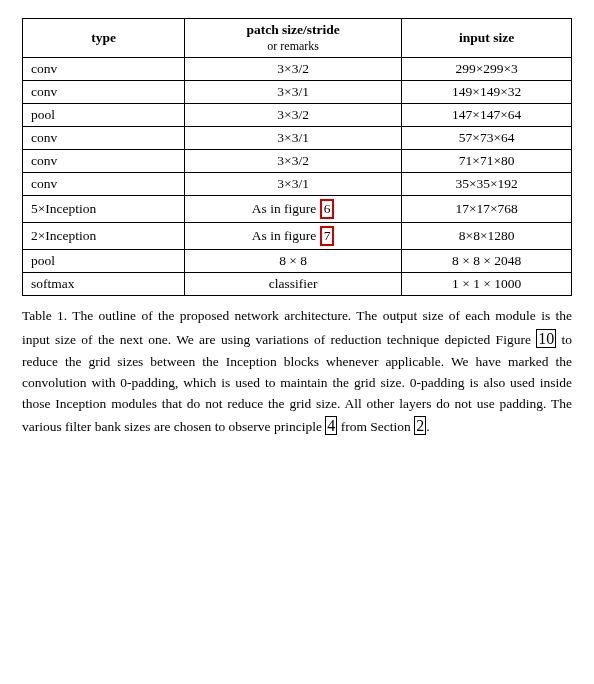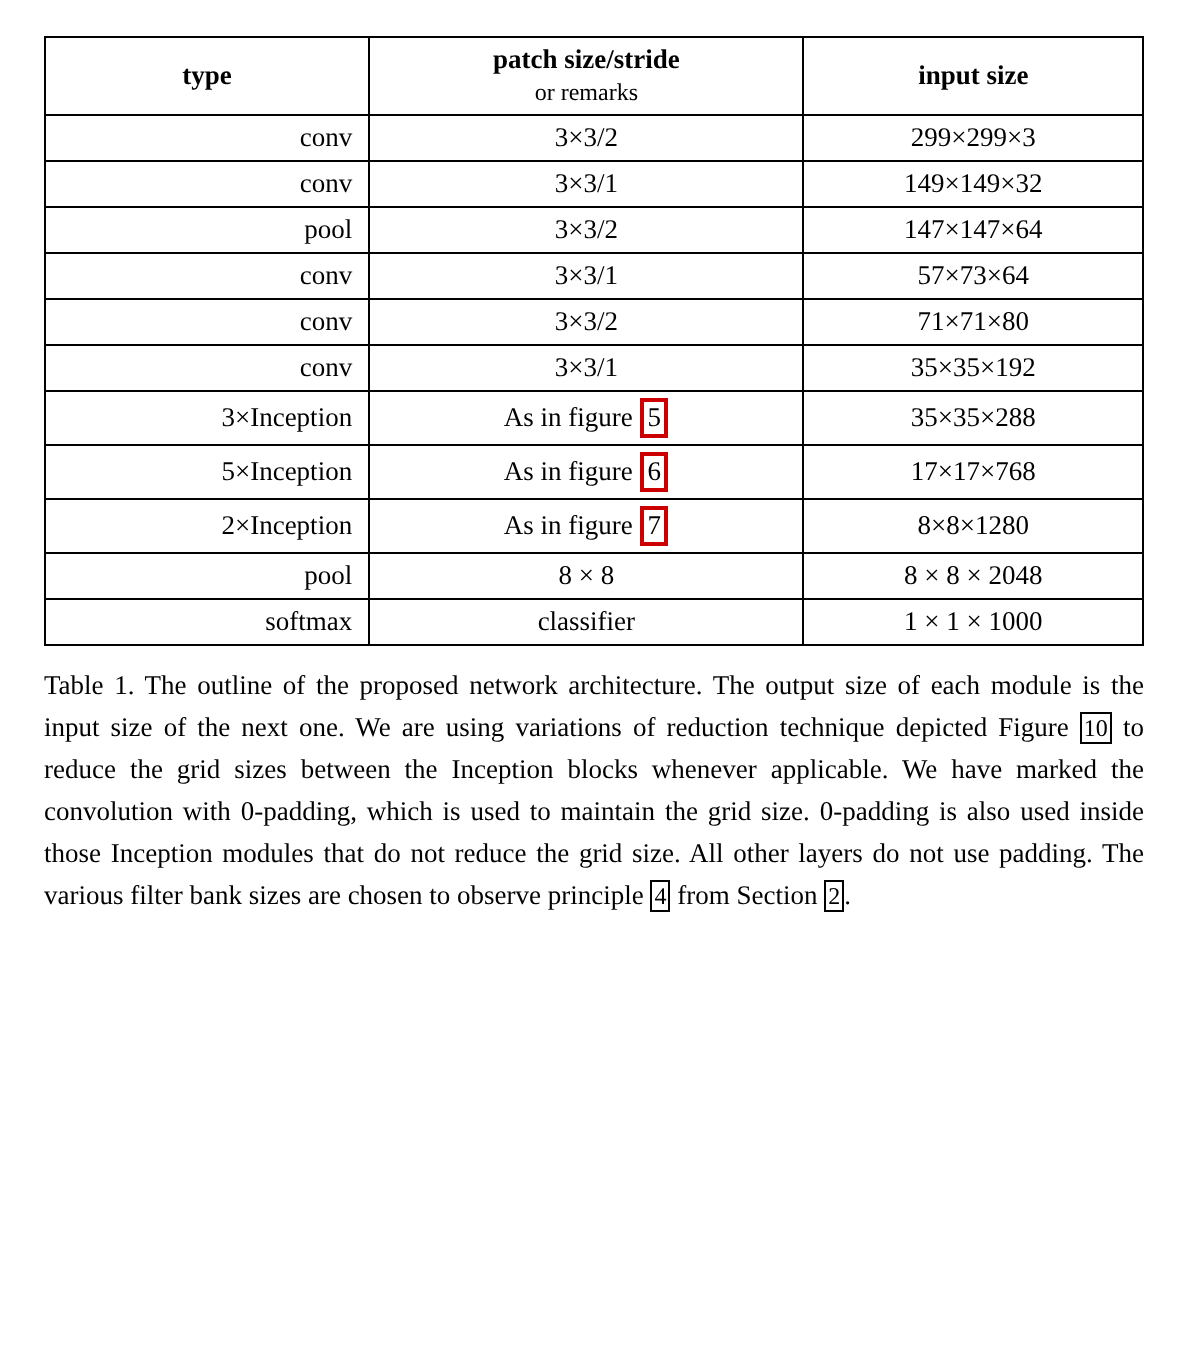--- a/index.html
+++ b/index.html
@@ -22,21 +22,21 @@
     }
     th, td {
       border: 1px solid #000;
       padding: 3px 8px;
       text-align: center;
     }
     th {
       font-weight: bold;
     }
     td.left-align {
-      text-align: right;
+      text-align: left;
     }
     .th-patch {
       font-weight: bold;
     }
     .th-patch .sub {
       font-weight: normal;
       font-size: 12px;
     }
     .highlight-box {
       border: 2px solid #c00;
@@ -48,21 +48,21 @@
       line-height: 1.55;
       text-align: justify;
       margin-top: 10px;
     }
     .caption .bold {
       font-weight: normal;
     }
     .caption .ref {
       border: 1px solid #000;
       padding: 0 1px;
-      font-size: 12px;
+      font-size: 16px;
     }
   </style>
 </head>
 <body>
 
 <div class="table-container">
   <table>
     <thead>
       <tr>
         <th>type</th>
@@ -98,25 +98,20 @@
           <td class="left-align">conv</td>
           <td>3×3/2</td>
           <td>71×71×80</td>
         </tr>
         <tr>
           <td class="left-align">conv</td>
           <td>3×3/1</td>
           <td>35×35×192</td>
         </tr>
         <tr>
-          <td class="left-align">3×Inception</td>
-          <td>As in figure <span class="highlight-box">5</span></td>
-          <td>35×35×288</td>
-        </tr>
-        <tr>
           <td class="left-align">5×Inception</td>
           <td>As in figure <span class="highlight-box">6</span></td>
           <td>17×17×768</td>
         </tr>
         <tr>
           <td class="left-align">2×Inception</td>
           <td>As in figure <span class="highlight-box">7</span></td>
           <td>8×8×1280</td>
         </tr>
         <tr>

